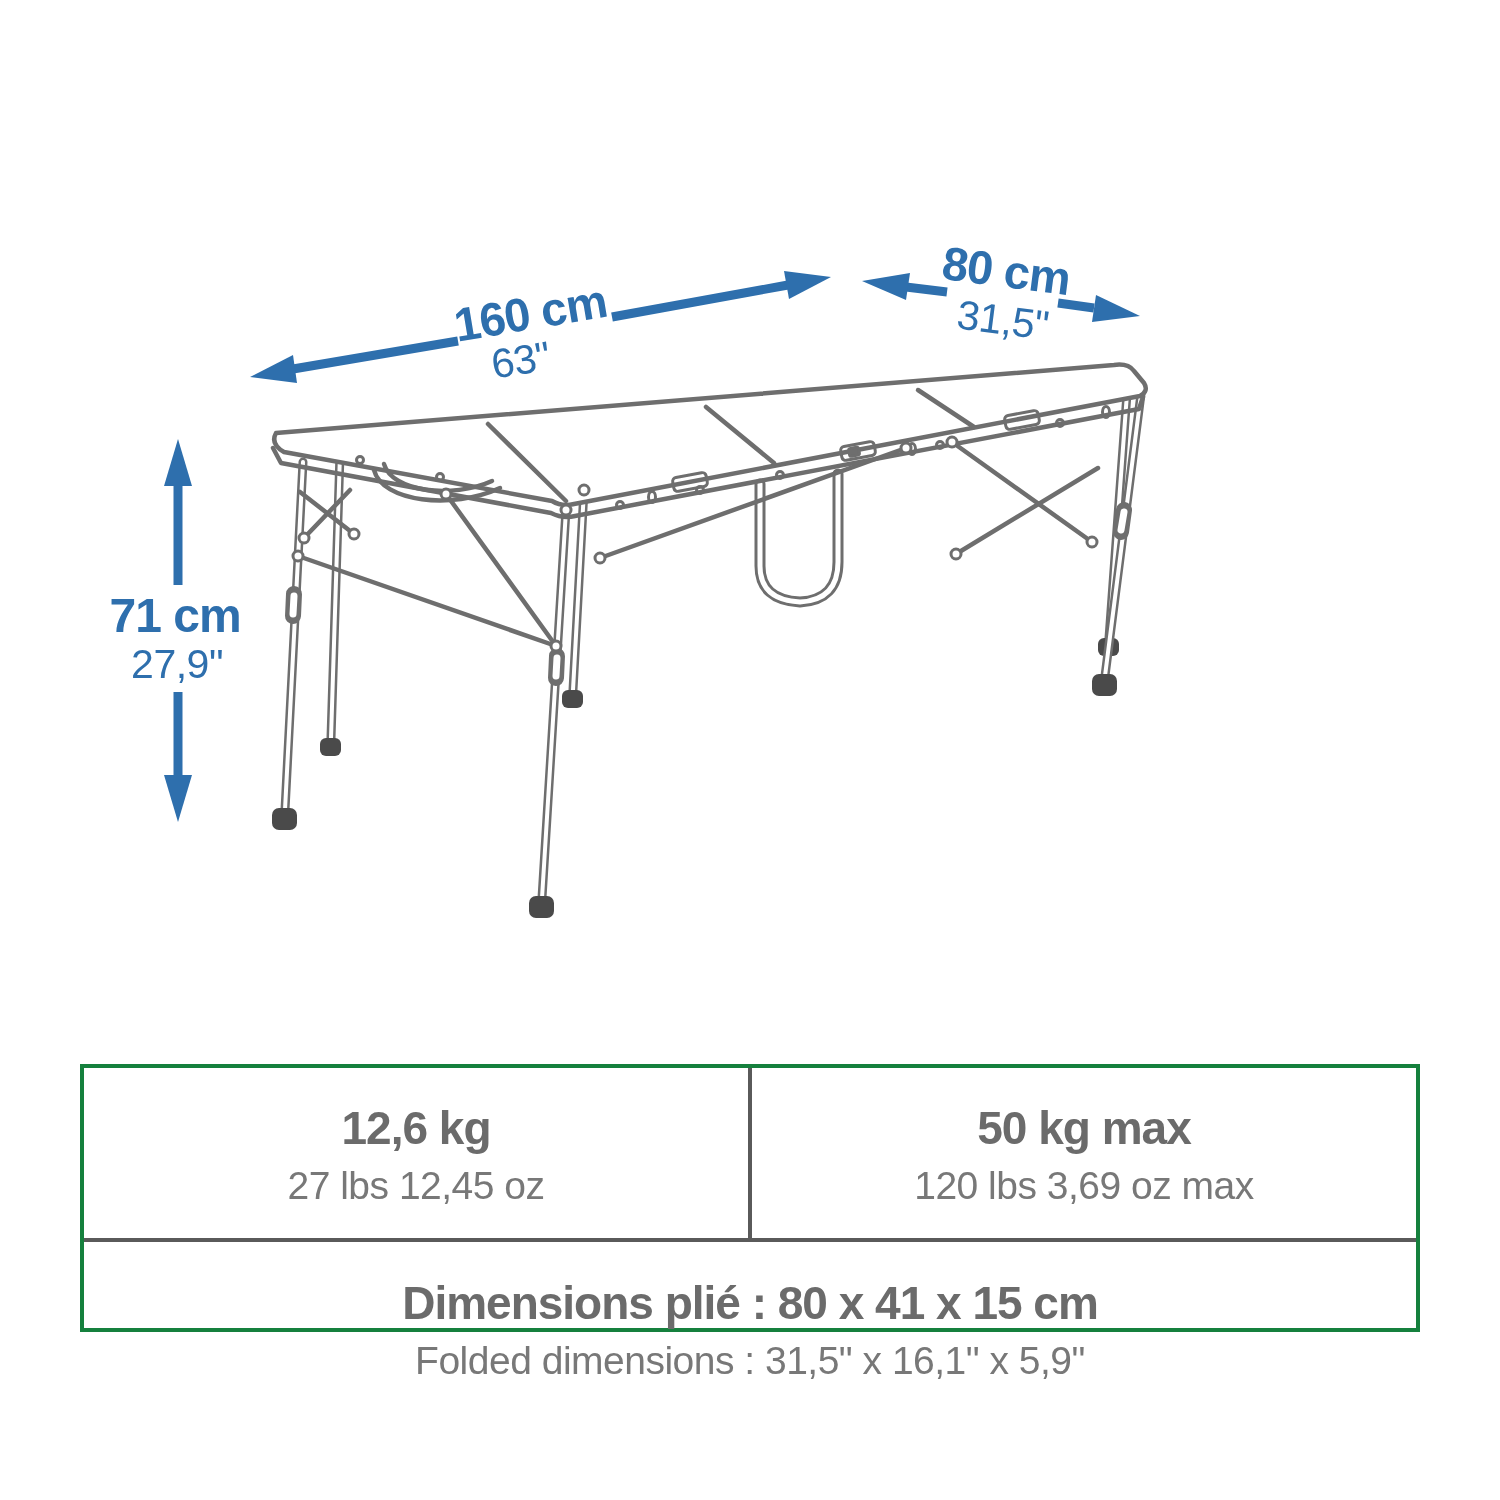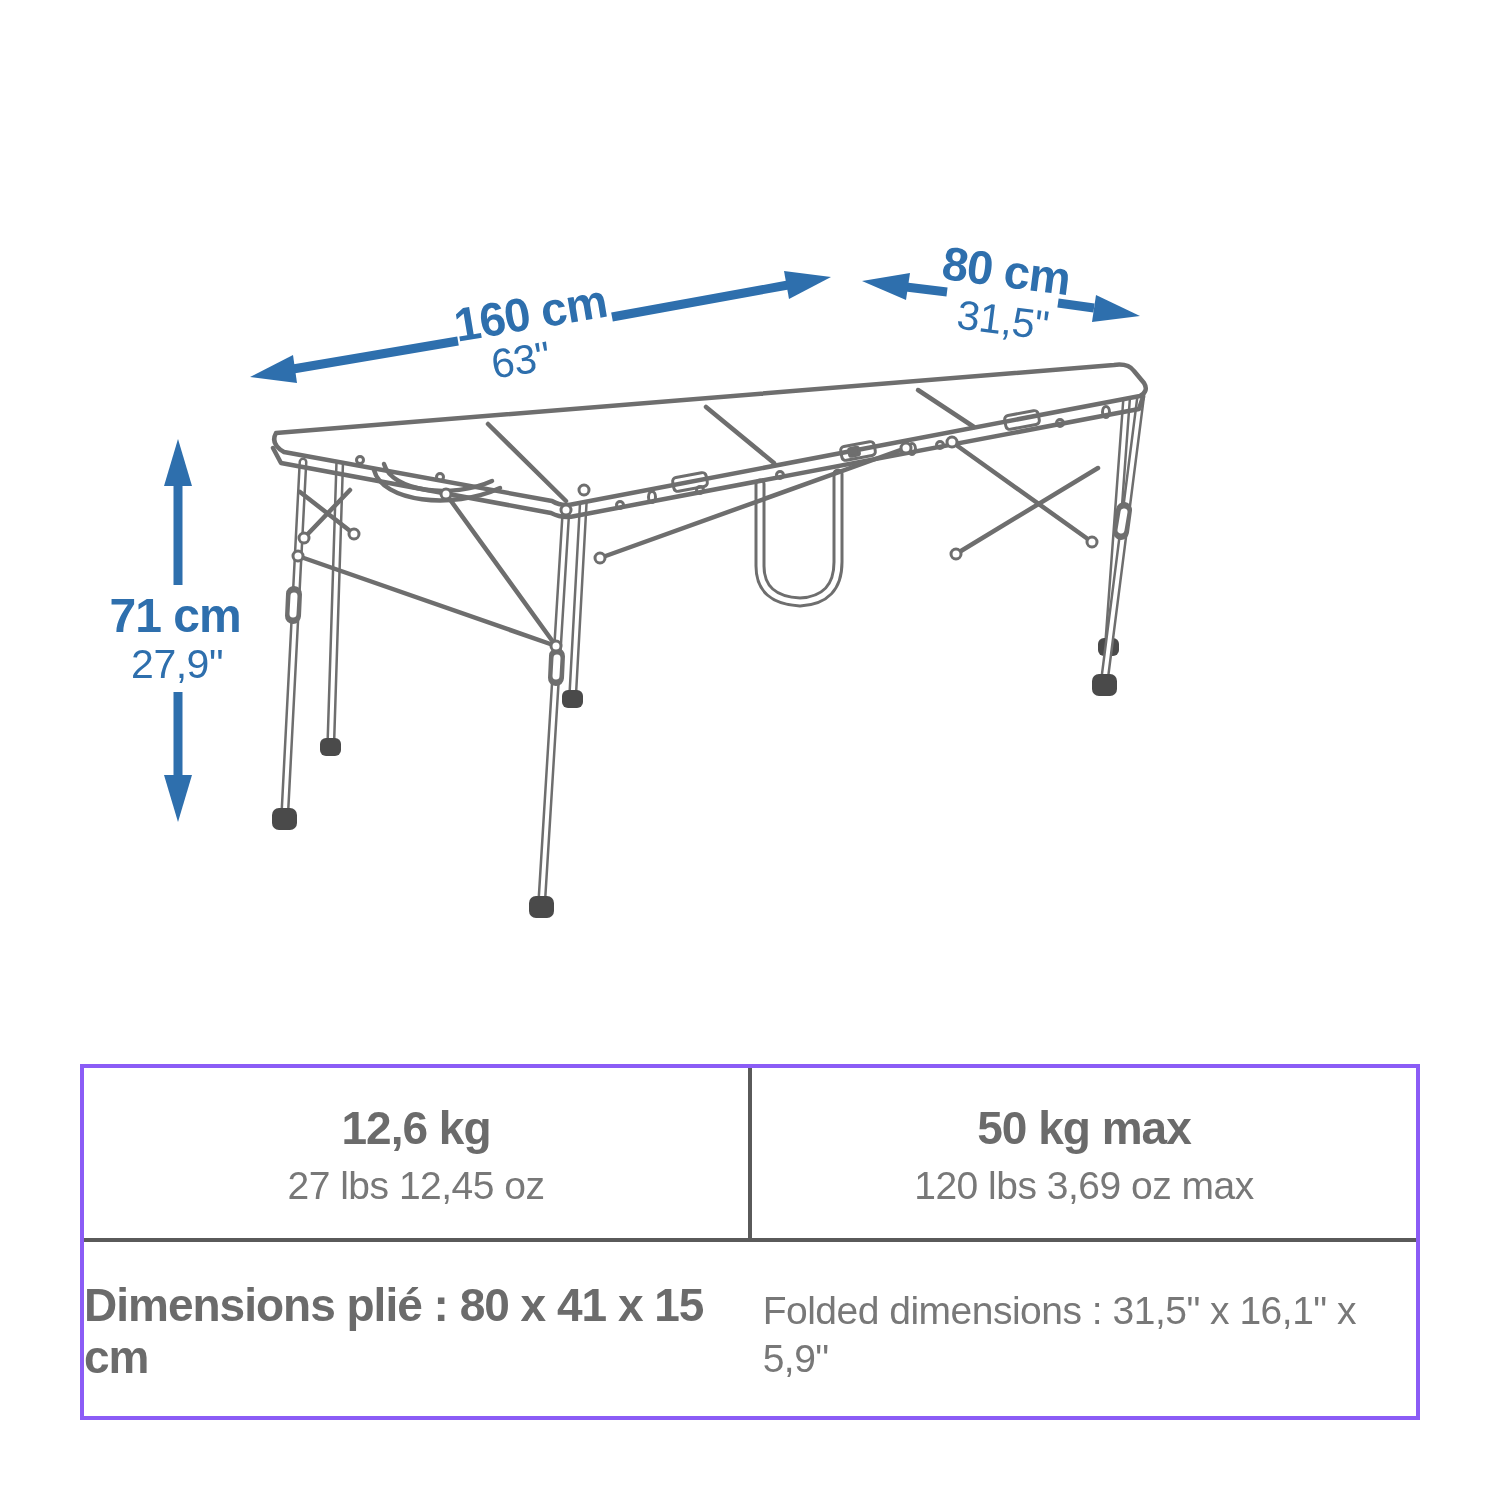--- a/index.html
+++ b/index.html
@@ -2,27 +2,27 @@
 <html><head>
 <meta charset="utf-8">
 <style>
   html,body{margin:0;padding:0;background:#fff;}
   #canvas{position:relative;width:1500px;height:1500px;background:#ffffff;overflow:hidden;
           font-family:"Liberation Sans", sans-serif;}
   #drawing{position:absolute;left:0;top:0;}
   .dim-label{fill:#2e6fad;font-weight:bold;letter-spacing:-1px;}
   .dim-sub{fill:#2e6fad;font-weight:normal;letter-spacing:-0.5px;}
   
-  #spec-table{position:absolute;left:80px;top:1064px;width:1340px;height:356px;
-              border:4px solid #8b5cf6;box-sizing:border-box;color:#6b6b6b;}
+  #spec-table{position:absolute;left:80px;top:1064px;width:1340px;height:268px;
+              border:4px solid #15803d;box-sizing:border-box;color:#6b6b6b;}
   #spec-row-top{display:flex;height:174px;border-bottom:4px solid #5a5a5a;box-sizing:border-box;}
   .spec-cell{flex:1;display:flex;flex-direction:column;align-items:center;justify-content:center;
              padding-top:6px;box-sizing:border-box;}
   #spec-cell-weight{border-right:4px solid #5a5a5a;}
-  #spec-row-bottom{height:174px;display:flex;flex-direction:row;align-items:center;justify-content:center;
+  #spec-row-bottom{height:174px;display:flex;flex-direction:column;align-items:center;justify-content:center;
                    padding-top:4px;box-sizing:border-box;}
   .spec-title{font-size:46px;font-weight:bold;letter-spacing:-1px;line-height:52px;color:#6b6b6b;}
   .spec-sub{font-size:39px;font-weight:normal;letter-spacing:-0.5px;line-height:48px;color:#787878;margin-top:8px;}
 </style>
 </head>
 <body>
 
 <div id="canvas">
 
   <svg id="drawing" width="1500" height="1500" viewBox="0 0 1500 1500">

